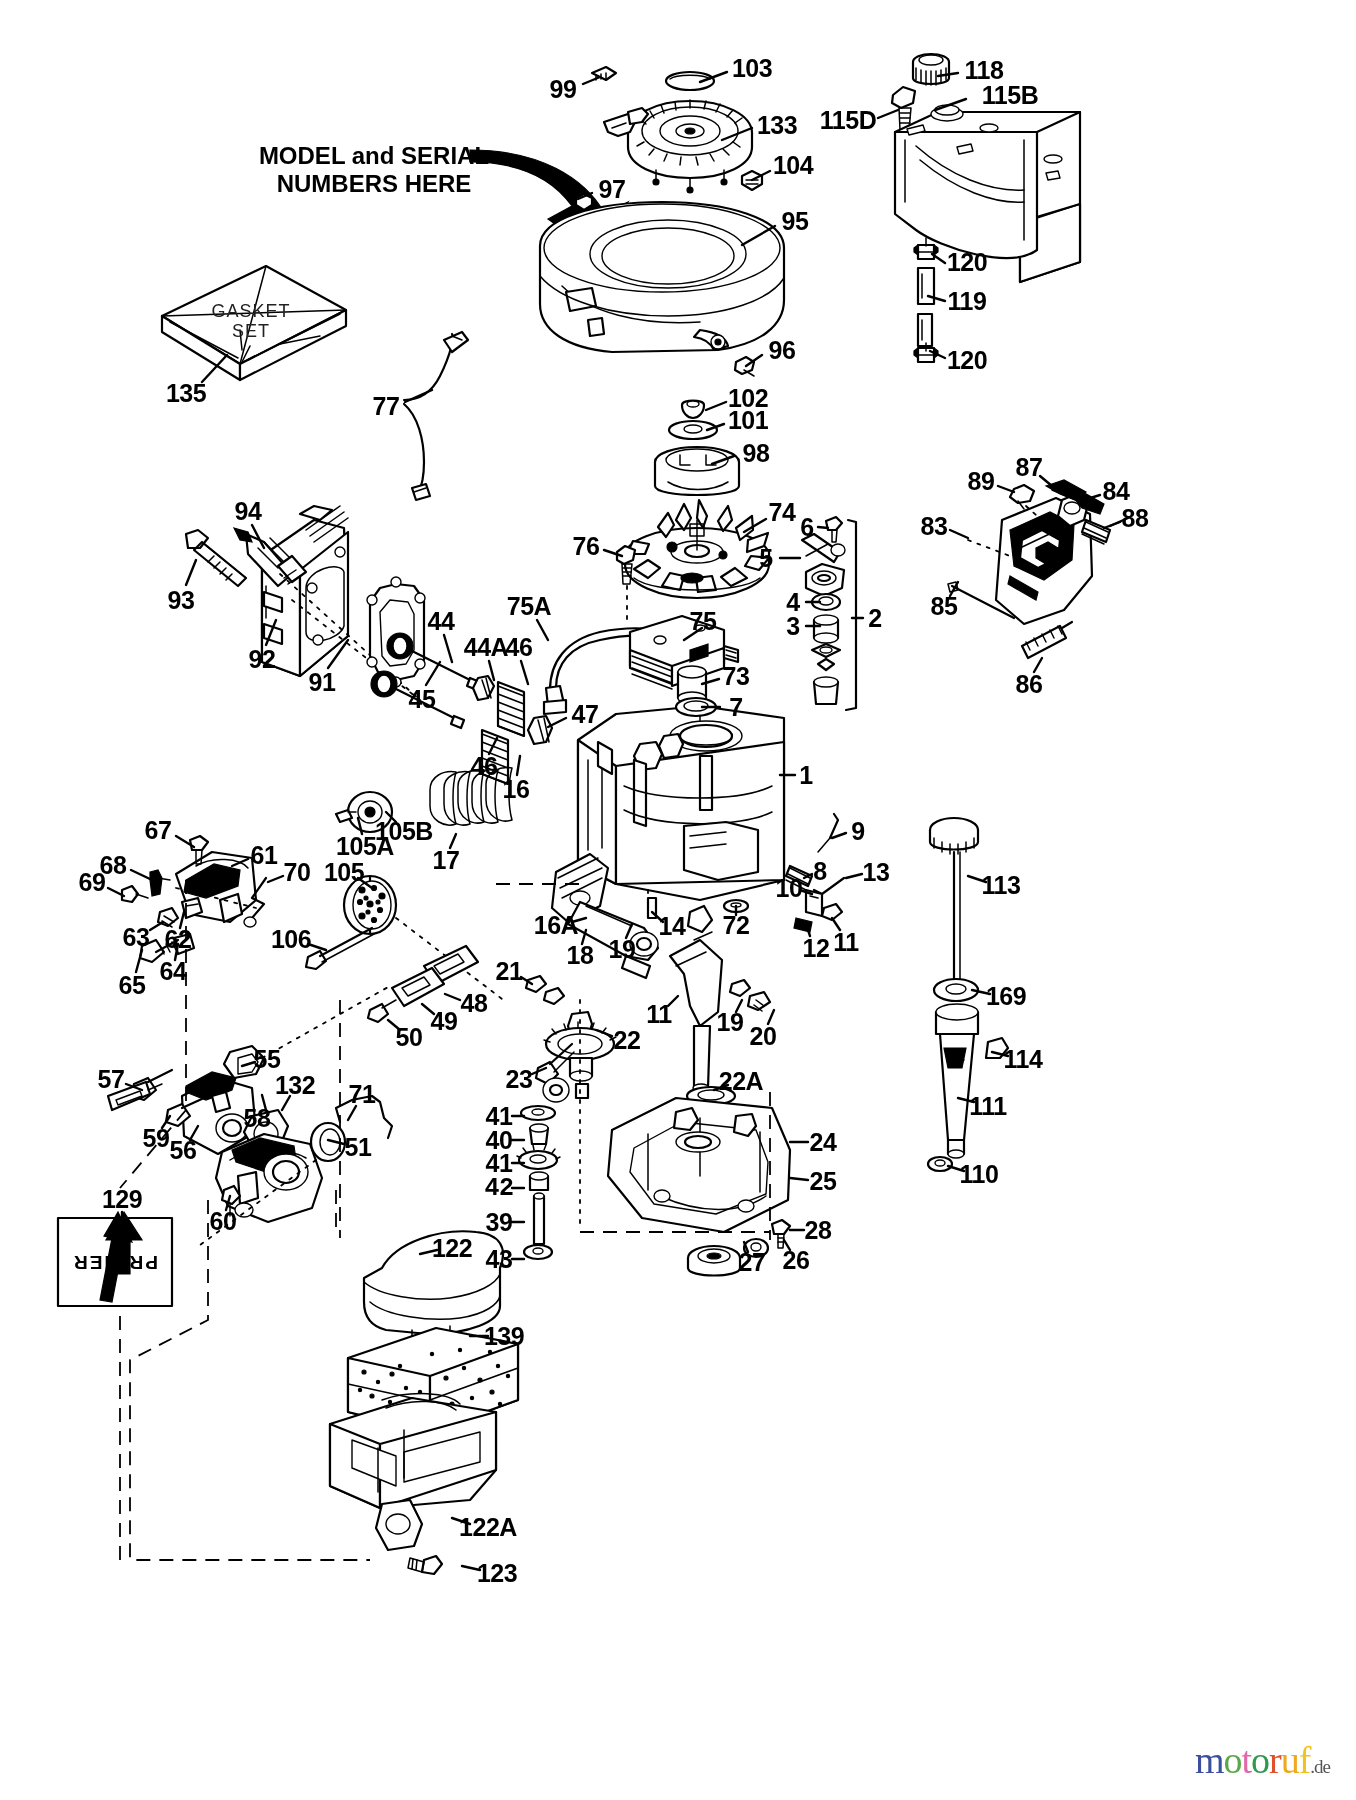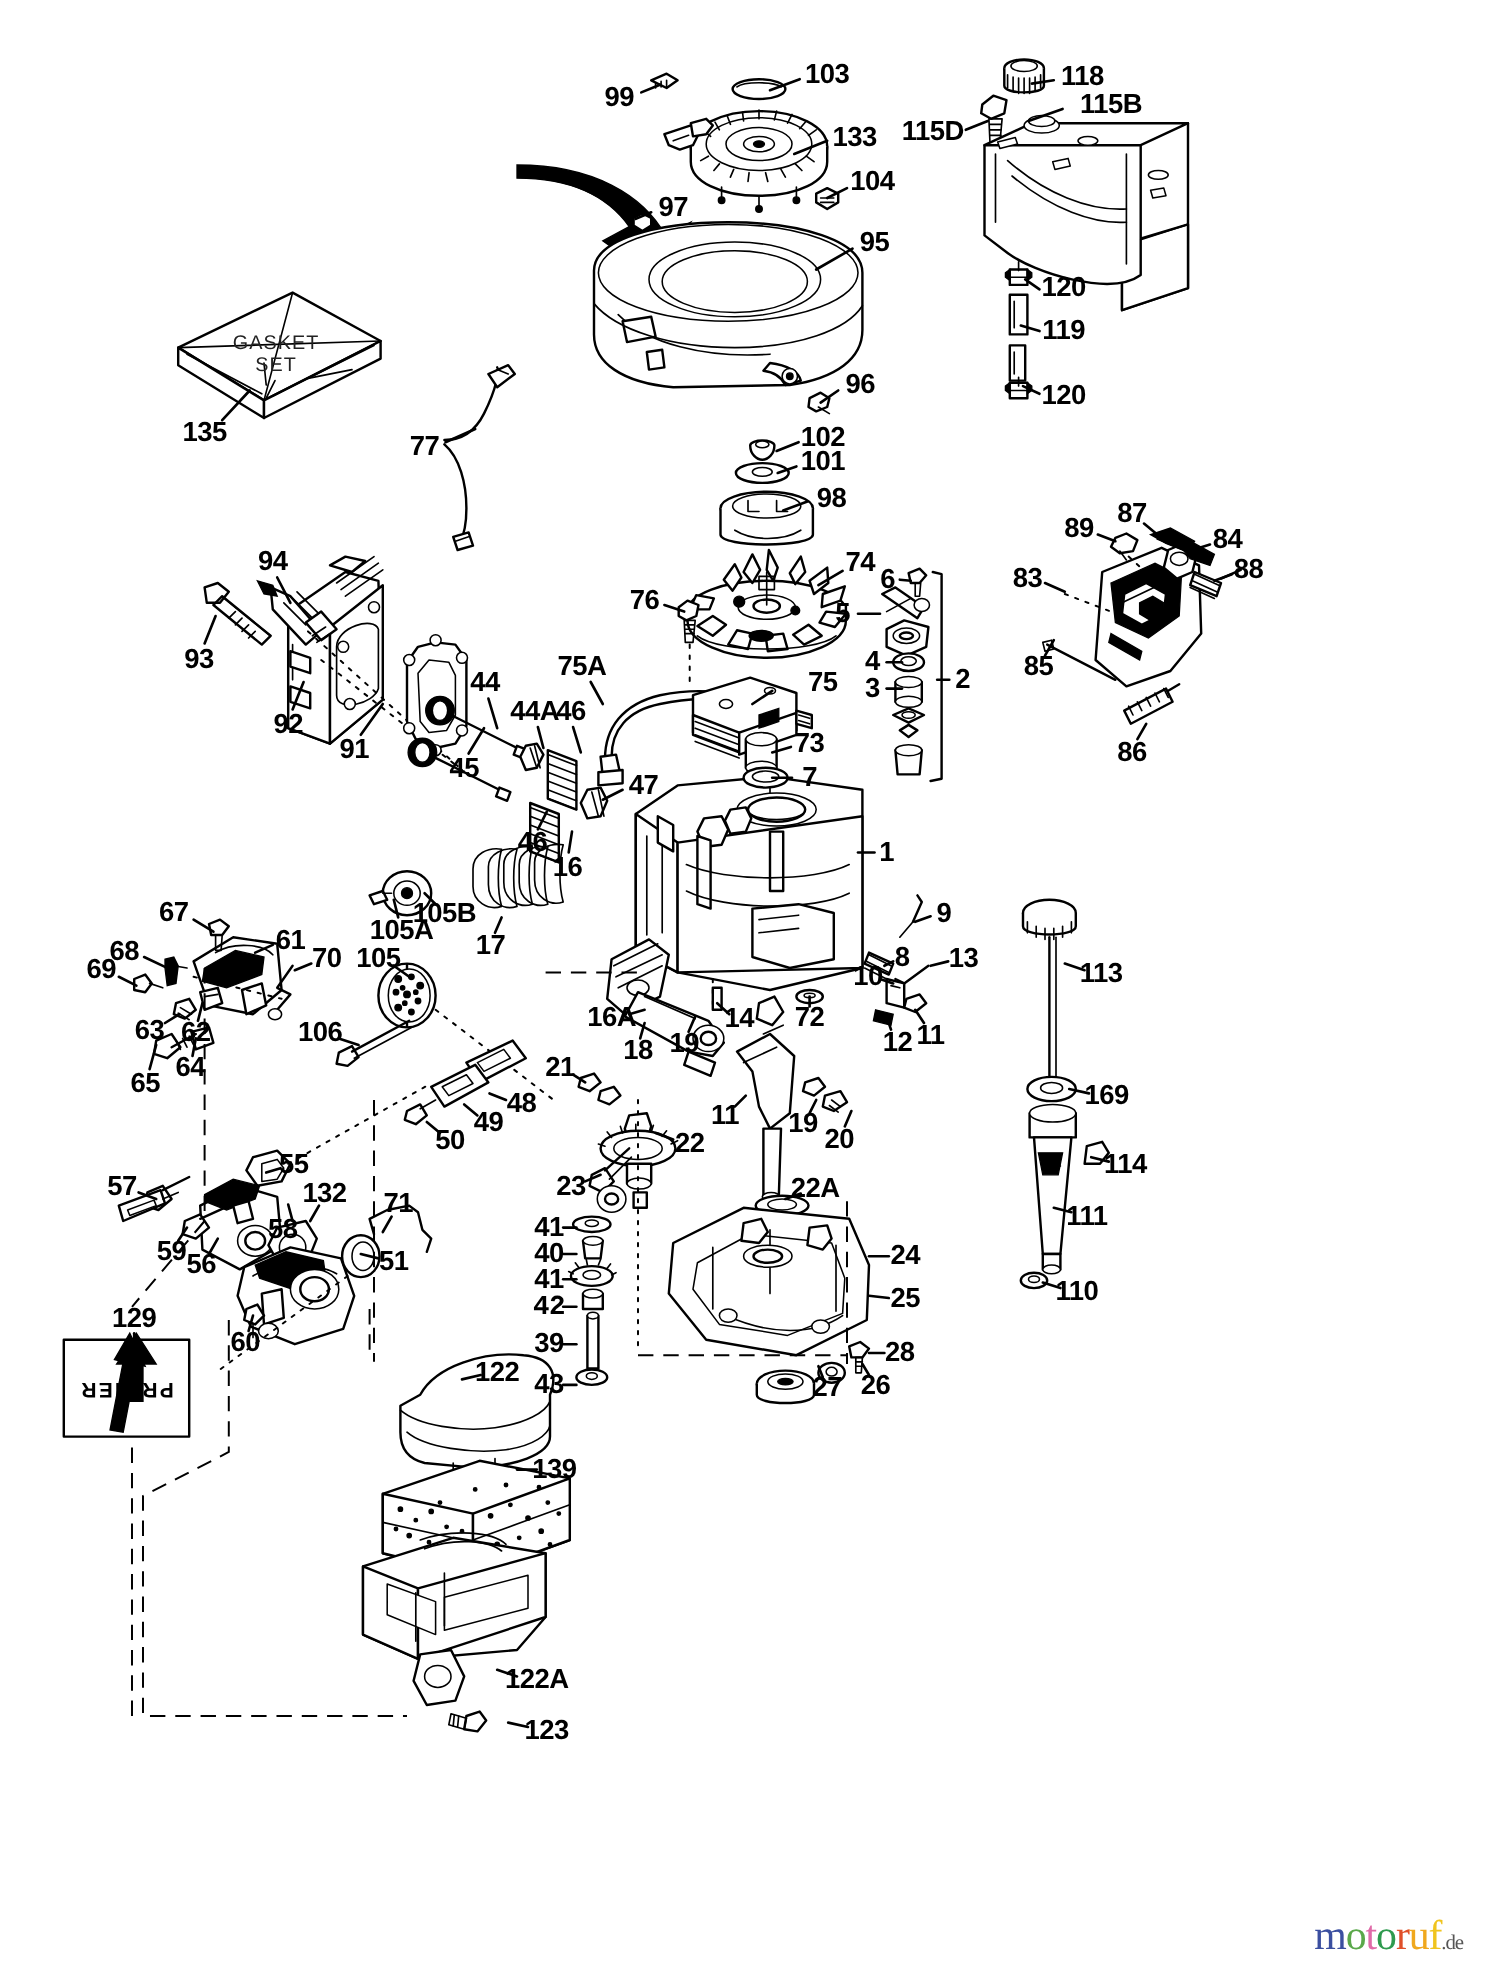--- a/index.html
+++ b/index.html
@@ -992,21 +992,21 @@
       <div class="callout" style="left: 262px; top: 659px;">92</div>
       <div class="callout" style="left: 322px; top: 682px;">91</div>
       <div class="callout" style="left: 441px; top: 621px;">44</div>
       <div class="callout" style="left: 422px; top: 699px;">45</div>
       <div class="callout" style="left: 486px; top: 647px;">44A</div>
       <div class="callout" style="left: 519px; top: 647px;">46</div>
       <div class="callout" style="left: 484px; top: 766px;">46</div>
       <div class="callout" style="left: 585px; top: 714px;">47</div>
       <div class="callout" style="left: 516px; top: 789px;">16</div>
       <div class="callout" style="left: 529px; top: 606px;">75A</div>
-      <div class="callout" style="left: 748px; top: 621px; text-align: right;">75</div>
+      <div class="callout" style="left: 703px; top: 621px; text-align: right;">75</div>
       <div class="callout" style="left: 586px; top: 546px;">76</div>
       <div class="callout" style="left: 782px; top: 512px;">74</div>
       <div class="callout" style="left: 807px; top: 527px;">6</div>
       <div class="callout" style="left: 766px; top: 558px;">5</div>
       <div class="callout" style="left: 793px; top: 602px;">4</div>
       <div class="callout" style="left: 793px; top: 626px;">3</div>
       <div class="callout" style="left: 875px; top: 618px;">2</div>
       <div class="callout" style="left: 736px; top: 676px;">73</div>
       <div class="callout" style="left: 736px; top: 707px;">7</div>
       <div class="callout" style="left: 806px; top: 775px;">1</div>
@@ -1077,20 +1077,22 @@
       <div class="callout" style="left: 934px; top: 526px;">83</div>
       <div class="callout" style="left: 944px; top: 606px;">85</div>
       <div class="callout" style="left: 1029px; top: 684px;">86</div>
       <div class="callout" style="left: 1001px; top: 885px;">113</div>
       <div class="callout" style="left: 1006px; top: 996px;">169</div>
       <div class="callout" style="left: 1023px; top: 1059px;">114</div>
       <div class="callout" style="left: 988px; top: 1106px;">111</div>
       <div class="callout" style="left: 979px; top: 1174px;">110</div>
     </div>
 
+  <div class="note" style="left:374px;top:170px;">MODEL and SERIAL
+NUMBERS HERE</div>
 
   <div class="gasketlabel" style="left:251px;top:322px;">GASKET
 SET</div>
 
   <div class="boxlabel" style="left:115px;top:1262px;">PRIMER</div>
 
   <div id="watermark">
     <span style="color:#3b4fa0;">m</span><span style="color:#5aa84a;">o</span><span style="color:#e06aa8;">t</span><span style="color:#2e9a4e;">o</span><span style="color:#e0502a;">r</span><span style="color:#f0a81e;">u</span><span style="color:#f0c41e;">f</span><span class="d">.de</span>
   </div>
 

